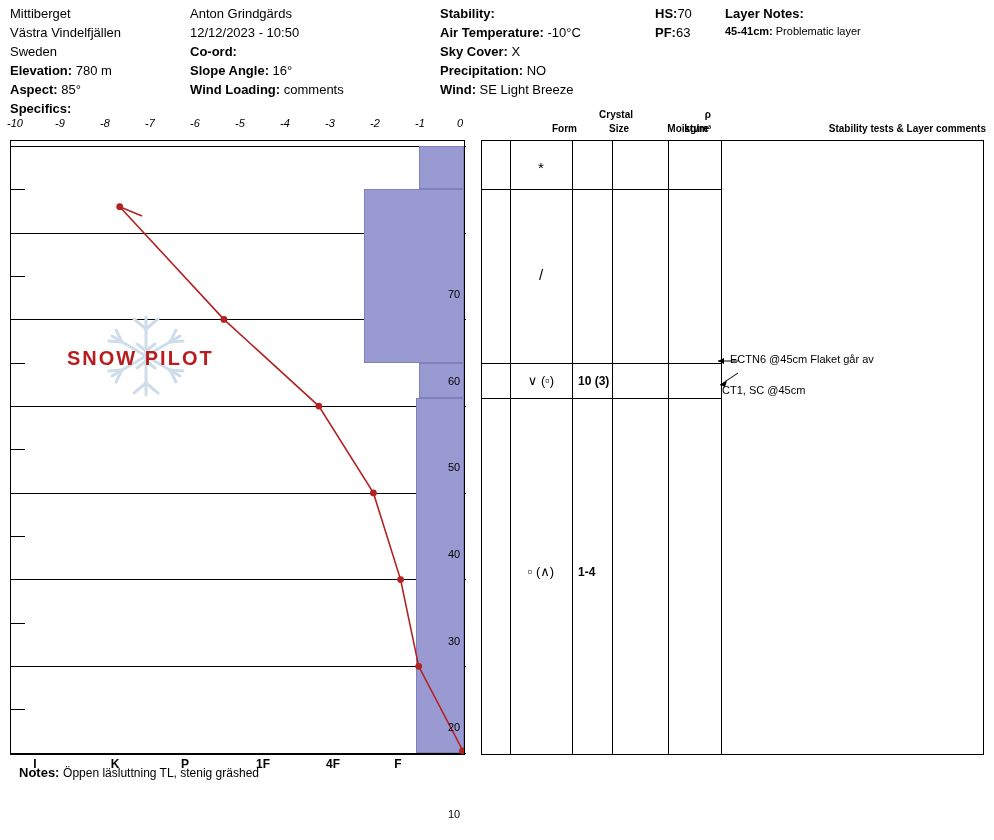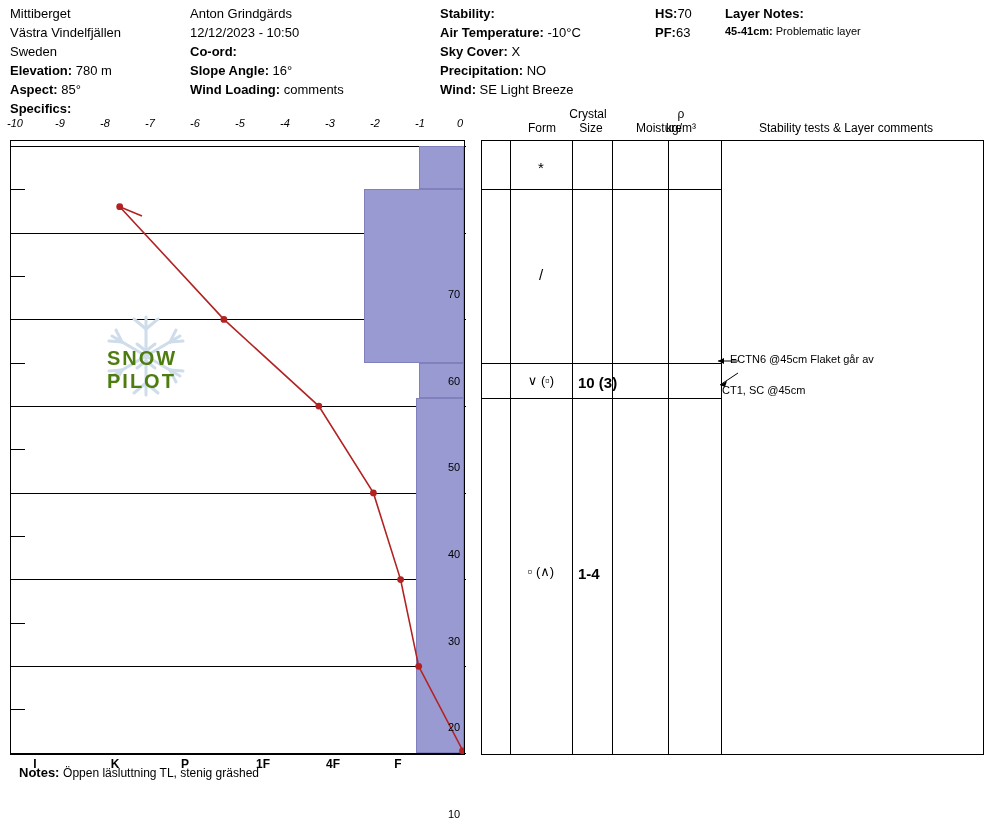--- a/index.html
+++ b/index.html
@@ -54,23 +54,22 @@
   .hbar { position:absolute; background:#9a9ad2; border:1px solid #8080bd; }
 
   
   #watermark {
     position:absolute; left:50px; top:170px; width:170px; height:90px;
     pointer-events:none;
   }
   #wm-text {
     position:absolute; left:6px; top:36px;
     font-size:20px; font-weight:bold; letter-spacing:2px;
-    color:#4d7c0f;
+    color:#b91c1c;
     font-family:"Liberation Sans", sans-serif;
-    margin-left:40px;
   }
 
   
   #tempsvg { position:absolute; left:0; top:0; }
 
   
   #hardscale { position:absolute; left:10px; top:757px; width:455px; height:16px; }
   #hardscale span {
     position:absolute; top:0; font-size:12px; font-weight:bold;
     width:30px; margin-left:-15px; text-align:center;
@@ -78,30 +77,30 @@
 
   
   #rpanel {
     position:absolute; left:481px; top:140px; width:503px; height:615px;
     border:1px solid #000;
   }
   .vrule { position:absolute; top:0; width:0; height:613px; border-left:1px solid #000; }
 
   .rheadwrap { position:absolute; left:481px; top:108px; width:503px; height:30px; }
   .rhead {
-    position:absolute; text-align:center; font-weight:normal; font-size:12px;
+    position:absolute; text-align:right; font-weight:bold; font-size:10px;
     line-height:13px;
   }
 
   .layerline { position:absolute; height:0; border-top:1px solid #000; }
 
   .cellcenter {
     position:absolute; text-align:center; font-size:12px;
   }
-  .cellleft { position:absolute; font-size:15px; font-weight:bold; }
+  .cellleft { position:absolute; font-size:12px; font-weight:bold; }
 
   .comment { position:absolute; font-size:11px; white-space:nowrap; }
 
   svg { display:block; }
 </style>
 </head>
 <body>
 
 <div id="header">
 

